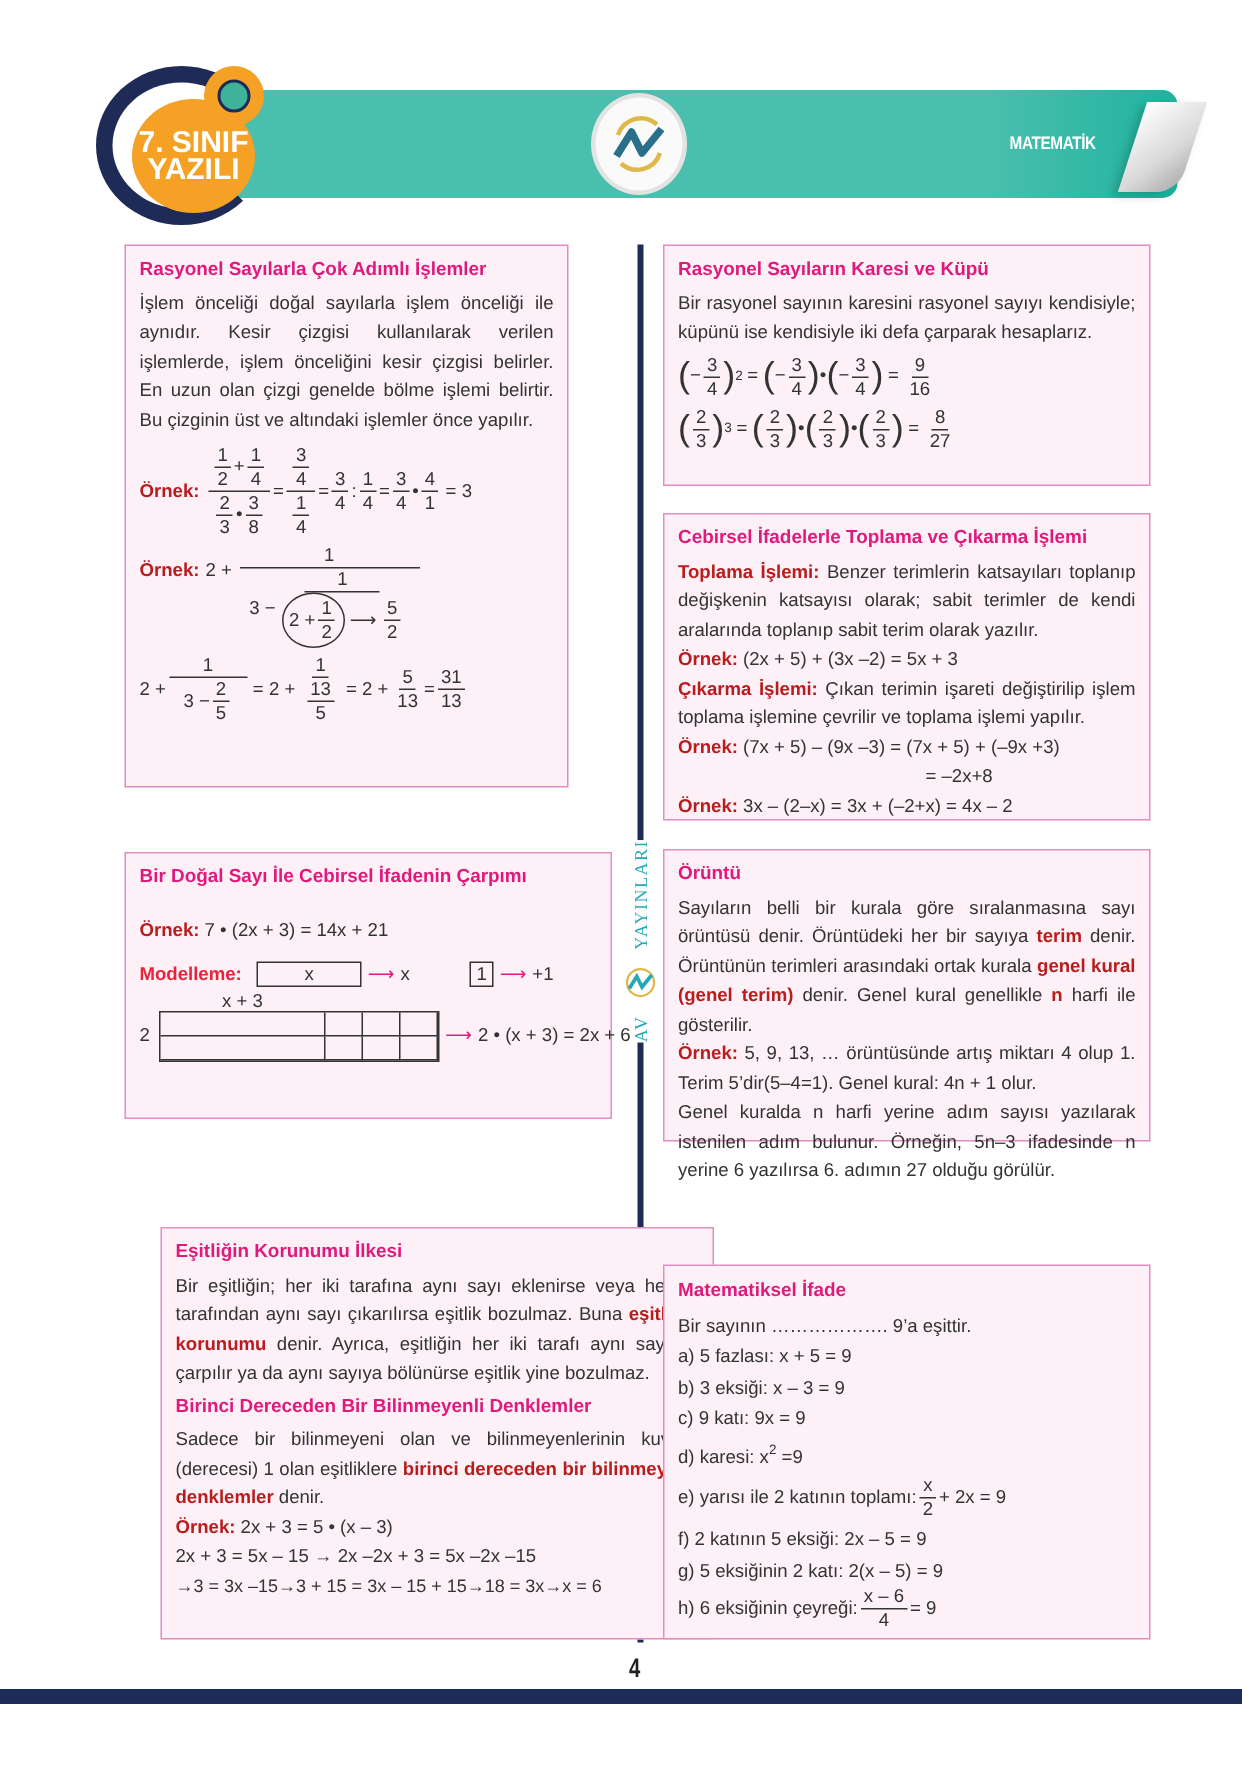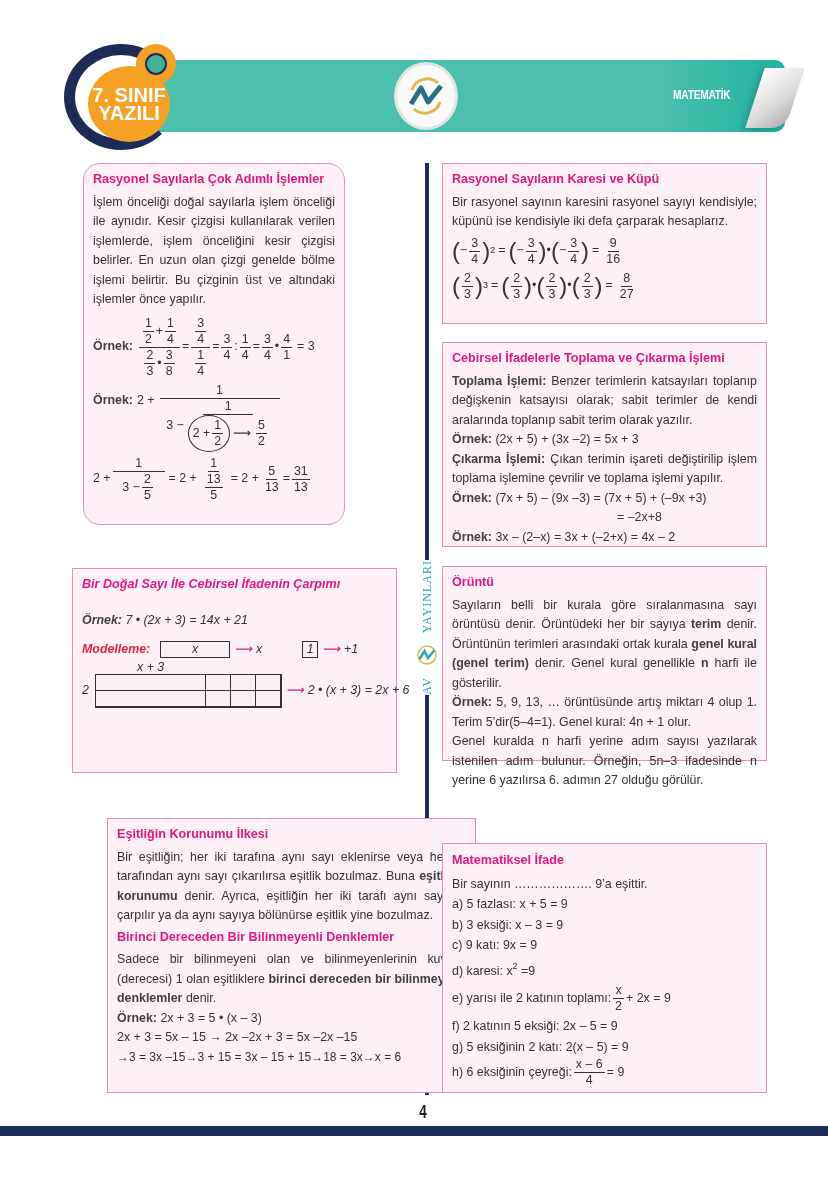--- a/index.html
+++ b/index.html
@@ -29,21 +29,21 @@
   .divider-bot { position: absolute; left: 425px; top: 695px; width: 4px; height: 400px; background: #1f2b57; }
   .vert-brand { position: absolute; left: 411px; top: 560px; width: 32px; height: 135px;
                 display: flex; flex-direction: column; align-items: center; justify-content: space-between; }
   .vert-text { writing-mode: vertical-rl; transform: rotate(180deg); font-family: "Liberation Serif", serif;
                color: #27a9b3; font-size: 12px; letter-spacing: 1px; }
   
   .box { position: absolute; border: 1.5px solid #e48dc2; background: #fdf0f7; padding: 6px 9px 6px 9px;
          font-size: 12.4px; line-height: 19.5px; color: #333; }
   .box h3 { color: #e0197d; font-size: 12.6px; font-weight: bold; margin-bottom: 3px; }
   .box p { text-align: justify; }
-  .b { font-weight: bold; color: #404040; }
+  .b { font-weight: bold; color: #b91c1c; }
   .red { color: #e8243a; font-weight: bold; }
   .row { display: flex; align-items: center; white-space: nowrap; }
   .frac { display: inline-flex; flex-direction: column; align-items: center; vertical-align: middle;
           margin: 0 2px; line-height: 15px; }
   .frac .num { border-bottom: 1px solid #333; padding: 0 2px; text-align: center; }
   .frac .den { padding: 0 2px; text-align: center; }
   .paren { font-size: 24px; line-height: 24px; font-weight: 200; }
   .sup { font-size: 9px; vertical-align: 12px; }
   .model-box { display: inline-block; border: 1px solid #333; height: 17px; line-height: 15px; text-align: center; }
   .arrow { color: #e0197d; }
@@ -79,21 +79,21 @@
 <div class="vert-brand">
   <span class="vert-text">YAYINLARI</span>
   <svg width="22" height="22" viewBox="0 0 44 44">
     <circle cx="22" cy="22" r="18" stroke="#e0b84a" stroke-width="3" fill="none"></circle>
     <path d="M7 30 L17 14 L24 28 L37 12" stroke="#27a9b3" stroke-width="5" fill="none"></path>
   </svg>
   <span class="vert-text">AV</span>
 </div>
 <div class="divider-bot"></div>
 
-<div class="box" style="left:83px;top:163px;width:262px;height:362px;border-radius:17px;">
+<div class="box" style="left:83px;top:163px;width:296px;height:362px;">
   <h3>Rasyonel Sayılarla Çok Adımlı İşlemler</h3>
   <p>İşlem önceliği doğal sayılarla işlem önceliği ile aynıdır. Kesir çizgisi kullanılarak verilen işlemlerde, işlem önceliğini kesir çizgisi belirler. En uzun olan çizgi genelde bölme işlemi belirtir. Bu çizginin üst ve altındaki işlemler önce yapılır.</p>
   <div class="row" style="margin-top:6px;">
     <span class="b">Örnek:</span>
     <span class="frac" style="margin-left:6px;">
       <span class="num"><span class="frac">
             <span class="num">1</span>
             <span class="den">2</span>
           </span><span>+</span><span class="frac">
             <span class="num">1</span>
@@ -245,21 +245,21 @@
 <div class="box" style="left:442px;top:342px;width:325px;height:205px;">
   <h3>Cebirsel İfadelerle Toplama ve Çıkarma İşlemi</h3>
   <p><span class="b">Toplama İşlemi:</span><span> Benzer terimlerin katsayıları toplanıp değişkenin katsayısı olarak; sabit terimler de kendi aralarında toplanıp sabit terim olarak yazılır.</span></p>
   <p><span class="b">Örnek:</span><span> (2x + 5) + (3x –2) = 5x + 3</span></p>
   <p><span class="b">Çıkarma İşlemi:</span><span> Çıkan terimin işareti değiştirilip işlem toplama işlemine çevrilir ve toplama işlemi yapılır.</span></p>
   <p><span class="b">Örnek:</span><span> (7x + 5) – (9x –3) = (7x + 5) + (–9x +3)</span></p>
   <p style="padding-left:165px;">= –2x+8</p>
   <p><span class="b">Örnek:</span><span> 3x – (2–x) = 3x + (–2+x) = 4x – 2</span></p>
 </div>
 
-<div class="box" style="left:72px;top:568px;width:325px;height:205px;font-style:italic;">
+<div class="box" style="left:83px;top:568px;width:325px;height:178px;">
   <h3>Bir Doğal Sayı İle Cebirsel İfadenin Çarpımı</h3>
   <p style="margin-top:16px;"><span class="b">Örnek:</span><span> 7 • (2x + 3) = 14x + 21</span></p>
   <div class="row" style="margin-top:10px;">
     <span class="red">Modelleme:</span>
     <span class="model-box" style="width:70px;margin-left:10px;">x</span>
     <span class="arrow" style="margin:0 4px;">⟶</span>
       <span>x</span>
     <span class="model-box" style="width:16px;margin-left:40px;">1</span>
     <span class="arrow" style="margin:0 4px;">⟶</span>
       <span>+1</span>

